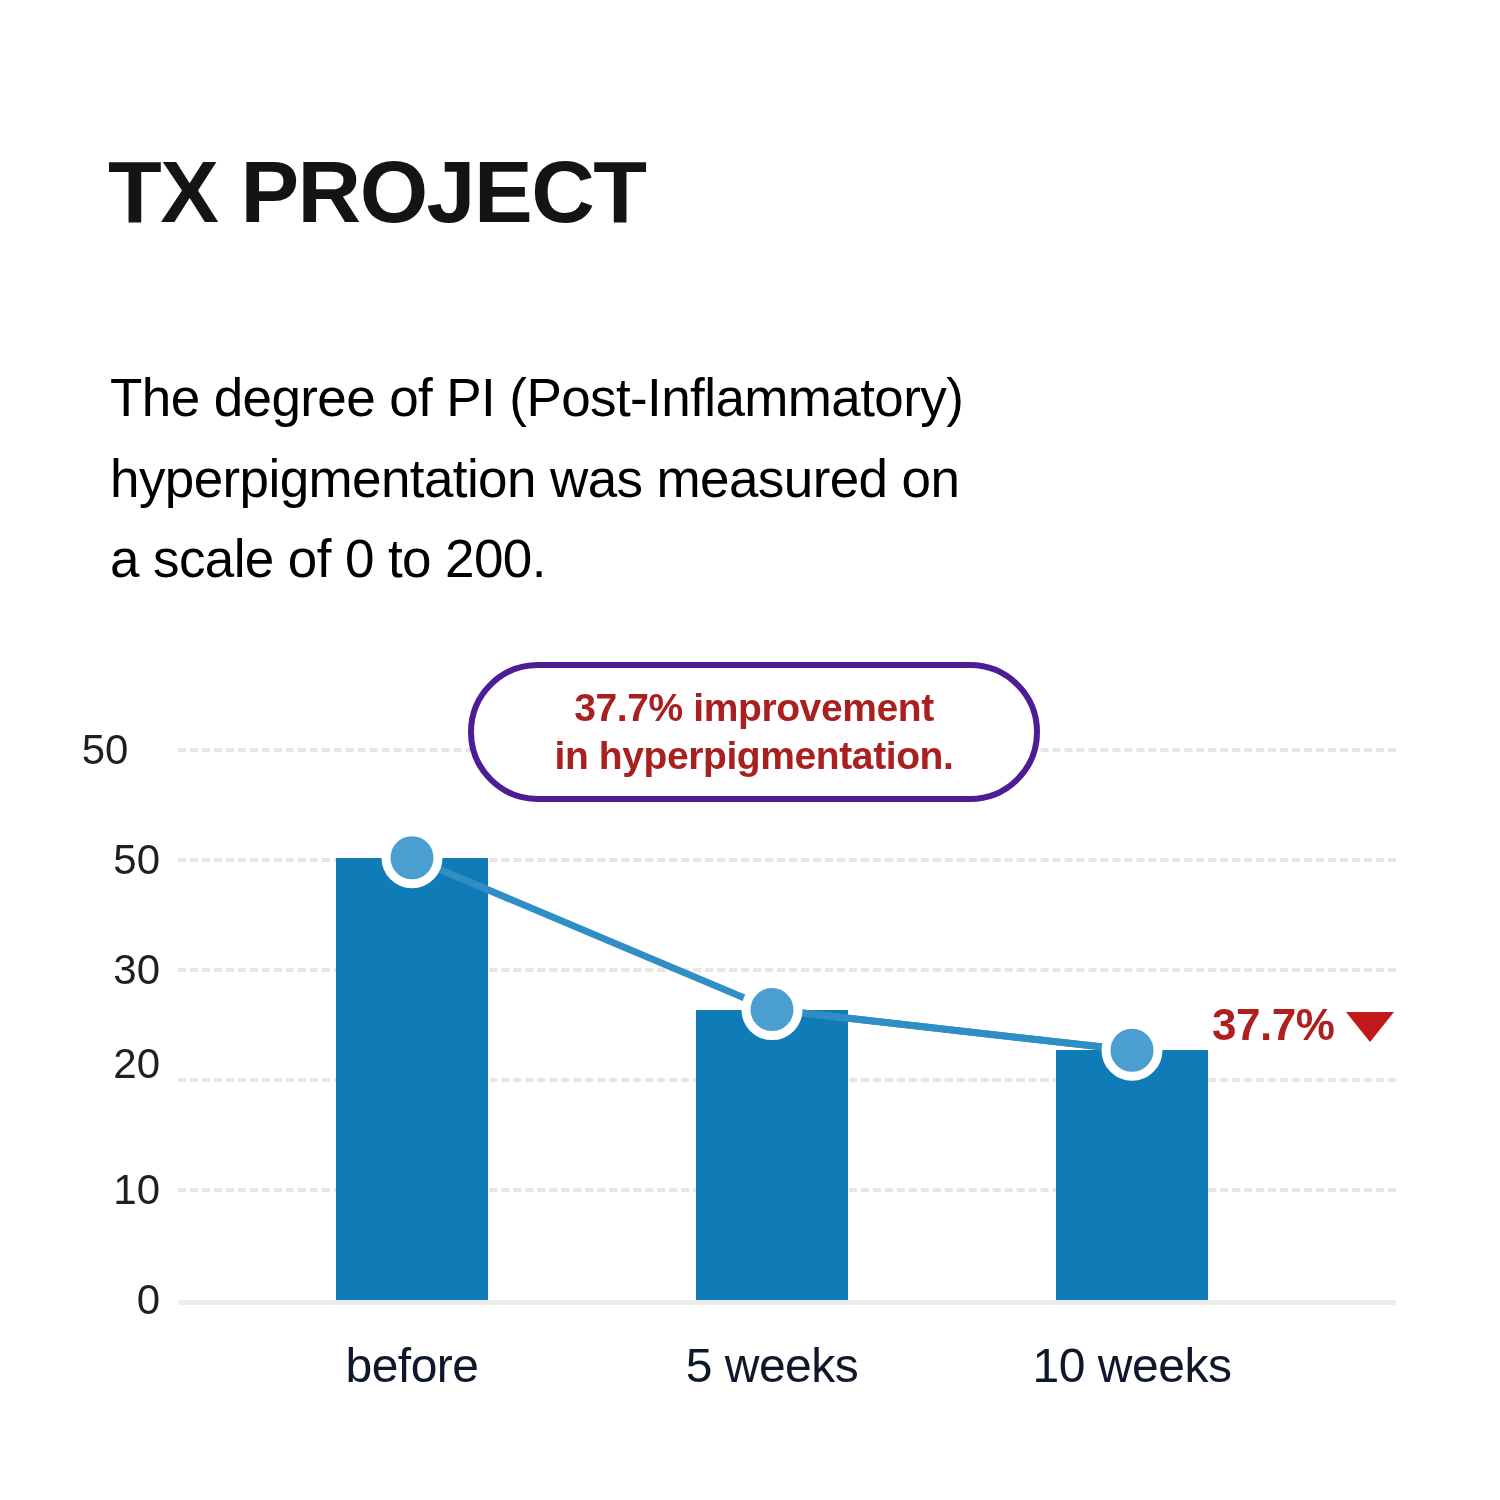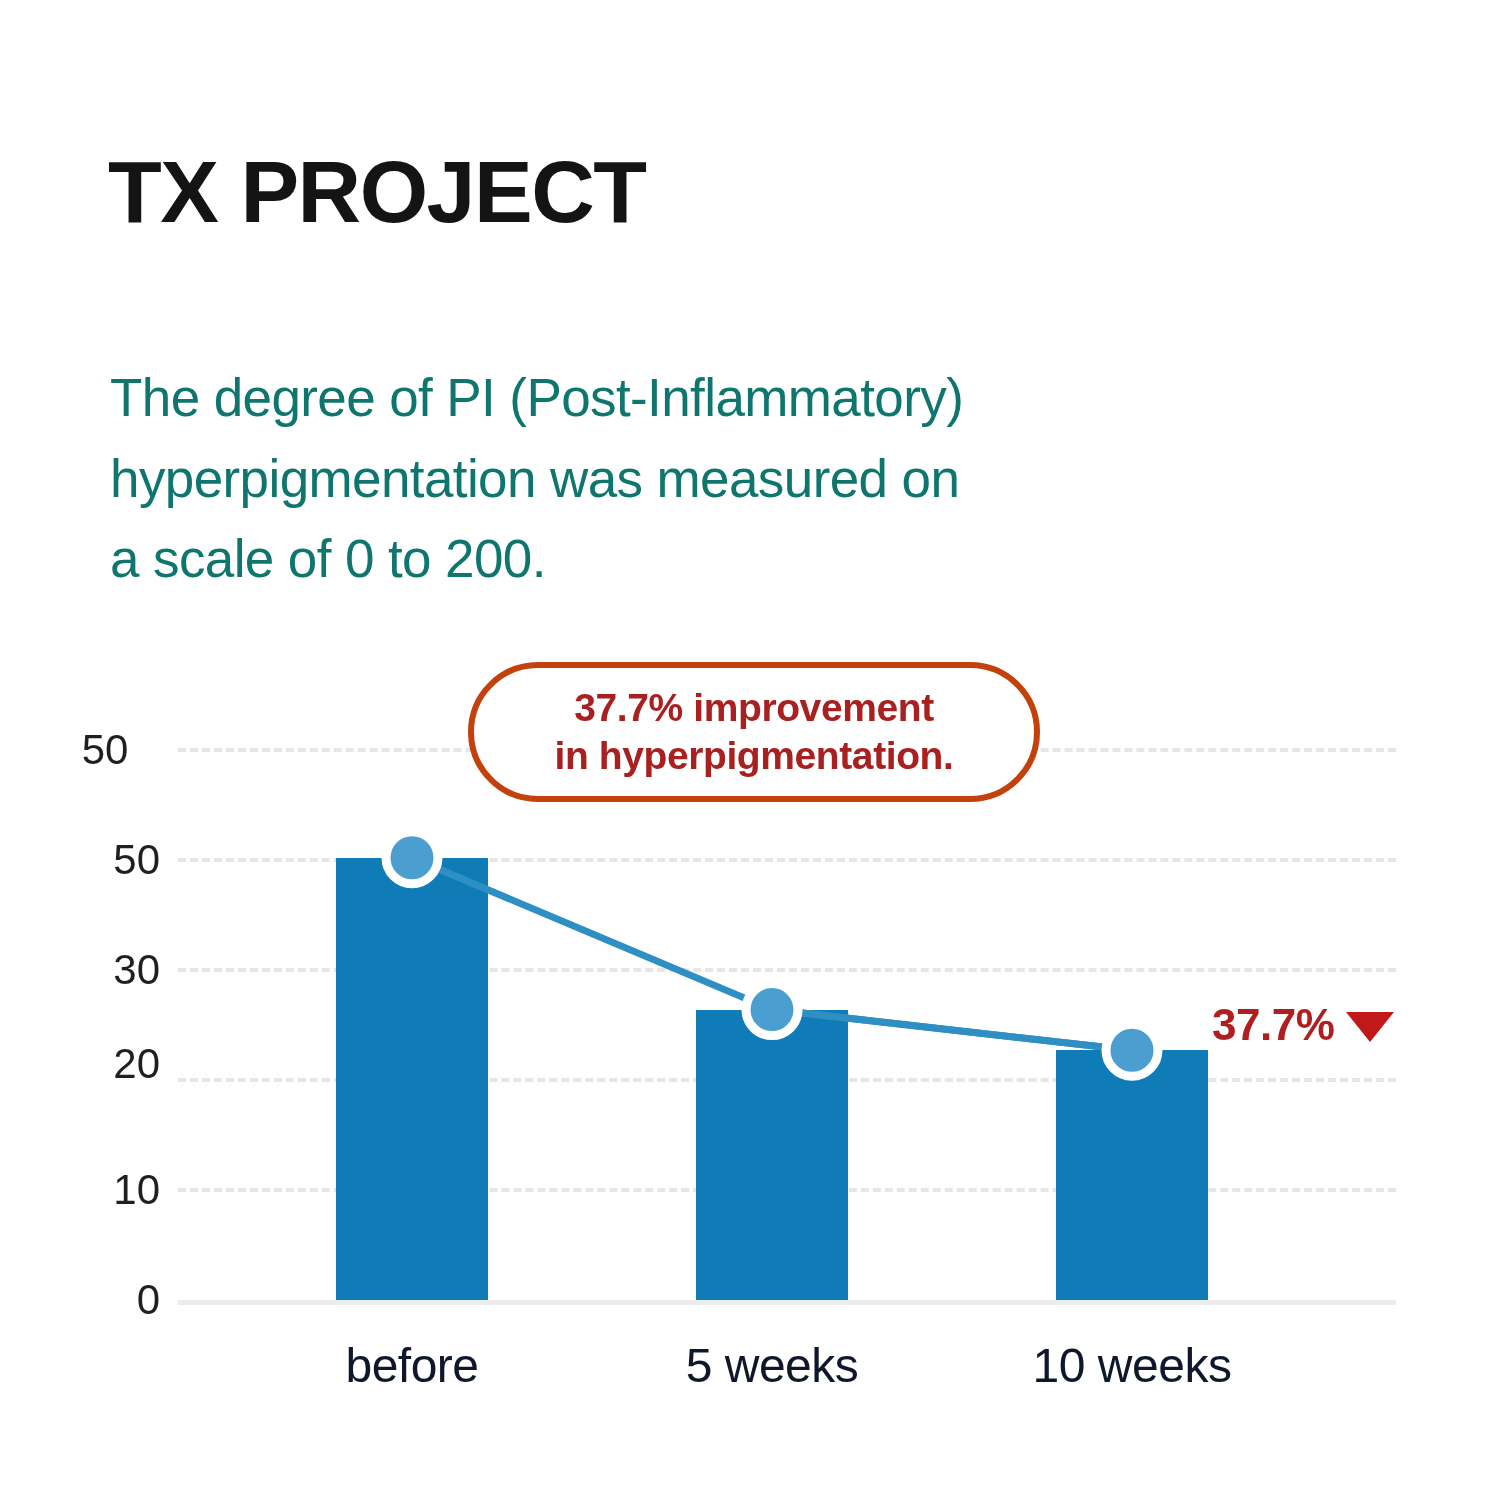--- a/index.html
+++ b/index.html
@@ -37,21 +37,21 @@
   }
 
   #subtitle {
     position: absolute;
     left: 110px;
     top: 358px;
     width: 1120px;
     font-size: 53px;
     font-weight: 400;
     line-height: 1.52;
-    color: #0f766e;
+    color: #000000;
     letter-spacing: -0.6px;
   }
   #subtitle .ln { display: block; }
 
   
   #chart {
     position: absolute;
     left: 0;
     top: 0;
     width: 1500px;
@@ -109,21 +109,21 @@
     pointer-events: none;
   }
 
   
   #callout {
     position: absolute;
     left: 468px;
     top: 662px;
     width: 572px;
     height: 140px;
-    border: 6px solid #c2410c;
+    border: 6px solid #4c1d95;
     border-radius: 72px;
     background: #ffffff;
     box-sizing: border-box;
     display: flex;
     flex-direction: column;
     align-items: center;
     justify-content: center;
   }
   #callout .cl {
     display: block;

